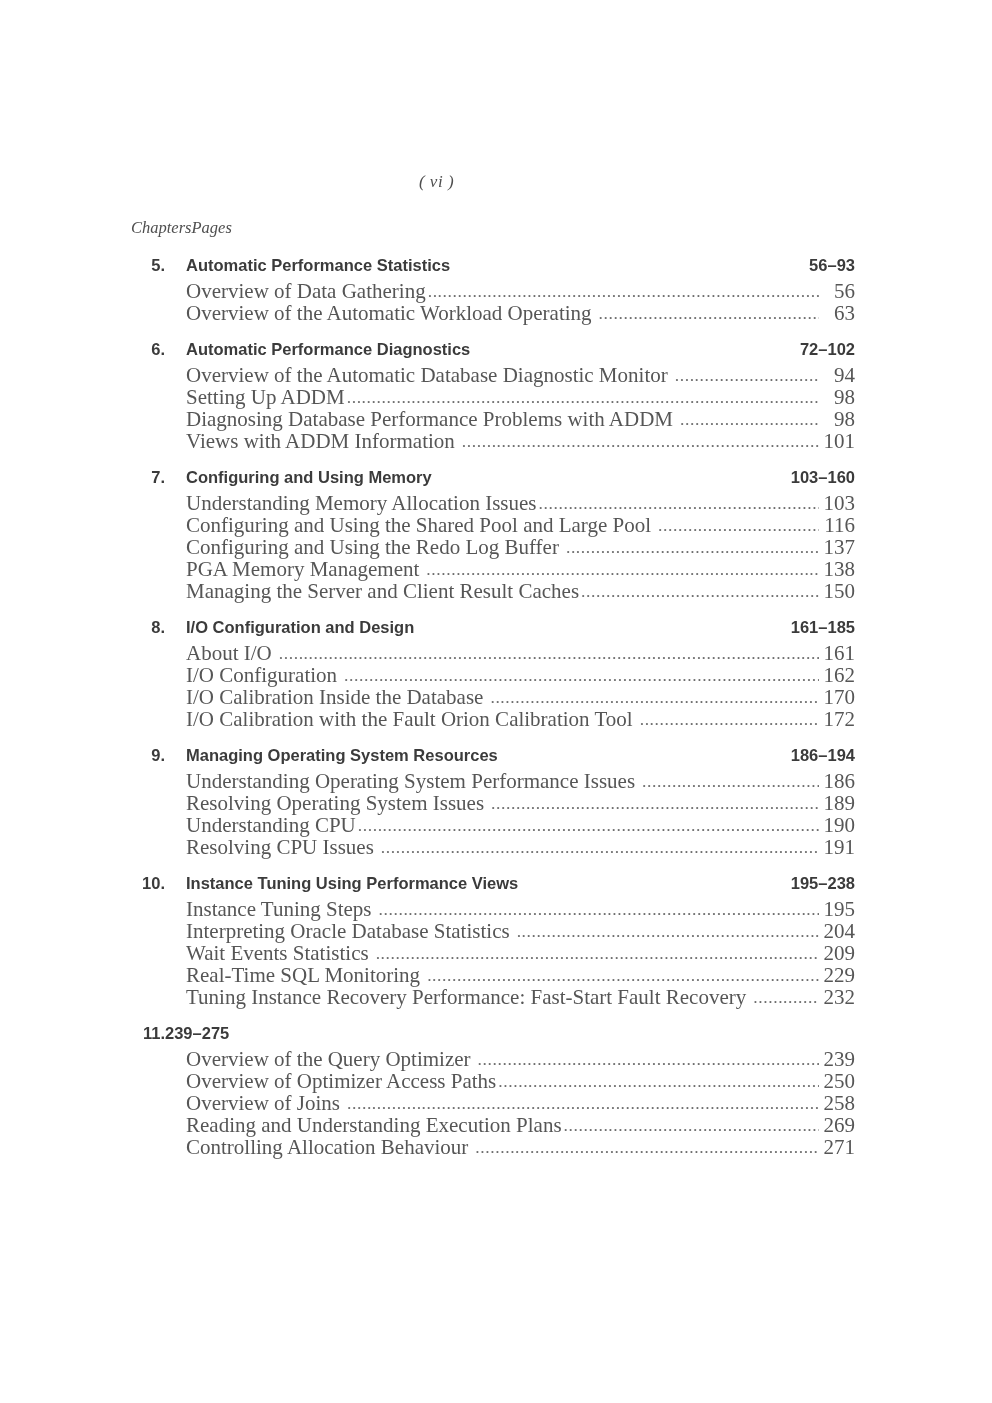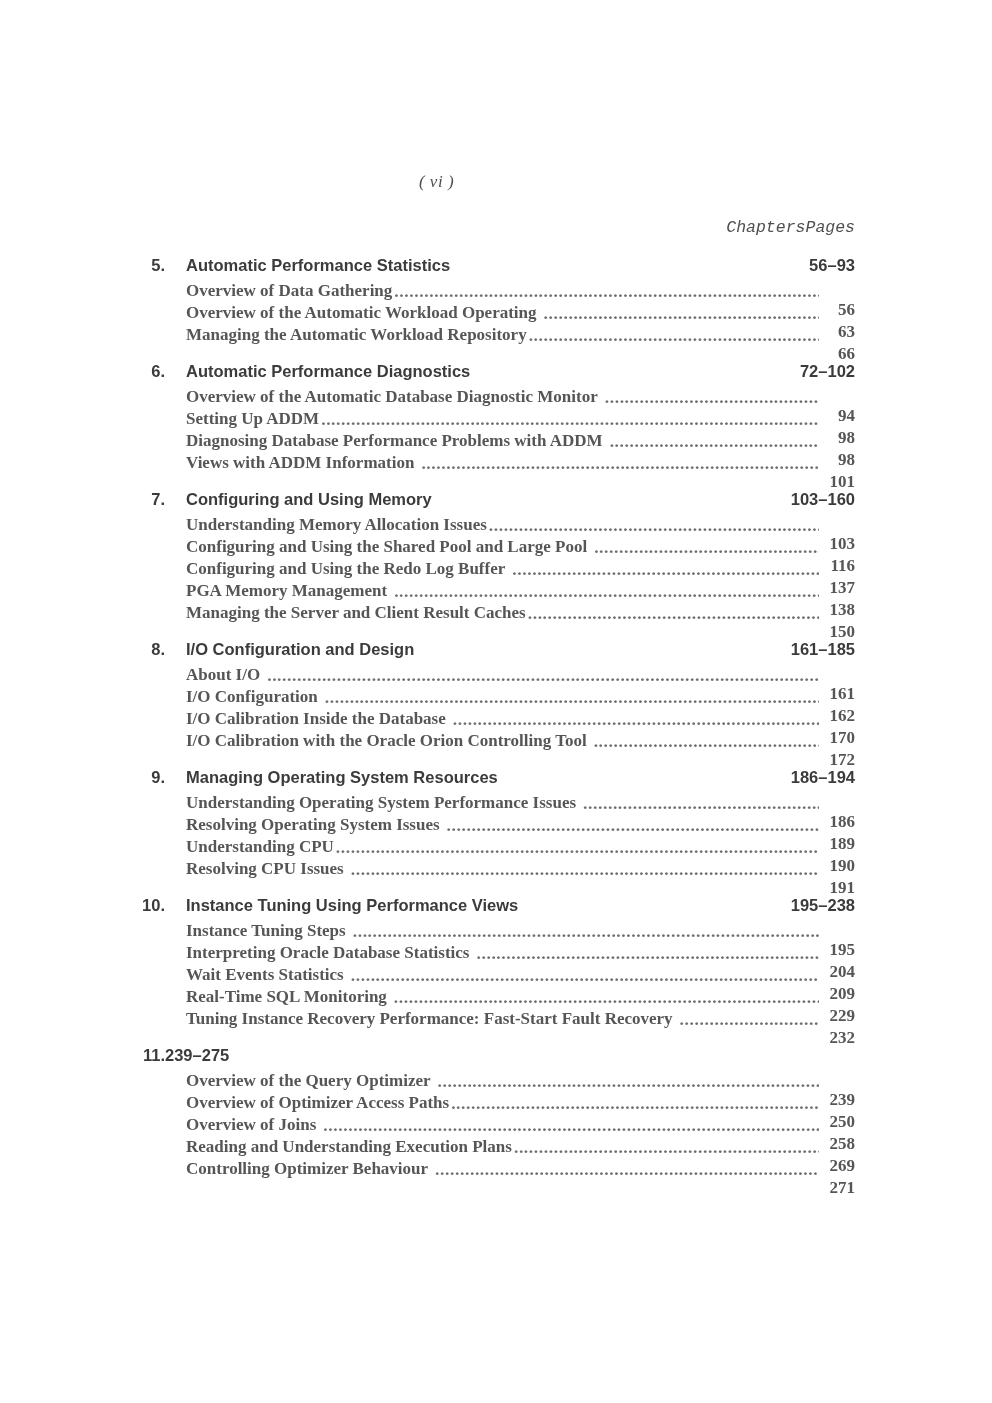--- a/index.html
+++ b/index.html
@@ -38,22 +38,22 @@
     letter-spacing: 0.5px;
   }
 
   
   .col-head {
     position: absolute;
     top: 218px;
     left: 131px;
     width: 724px;
     display: flex;
-    justify-content: flex-end;
-    font-family: Liberation Mono, monospace;
+    justify-content: flex-start;
+    font-family: Liberation Serif, serif;
     font-style: italic;
     font-size: 16.5px;
     color: #4f4f4f;
   }
 
   
   .toc {
     position: absolute;
     top: 253px;
     left: 131px;
@@ -93,28 +93,27 @@
     white-space: nowrap;
   }
 
   .entries {
     padding-left: 55px;
     padding-top: 2px;
   }
 
   .entry {
     display: flex;
-    align-items: center;
+    align-items: flex-end;
     font-family: "Liberation Serif", serif;
-    font-size: 17px;
+    font-size: 21px;
     color: #565656;
     height: 22px;
     line-height: 22px;
     white-space: nowrap;
-    font-weight: bold;
   }
   .entry-title {
     flex: 0 0 auto;
   }
   .leader {
     flex: 1 1 auto;
     overflow: hidden;
     height: 22px;
     position: relative;
     margin: 0 2px;
@@ -166,25 +165,20 @@
           <div class="entry">
             <span class="entry-title">Overview of Data Gathering</span>
             <span class="leader"></span>
             <span class="entry-page">56</span>
           </div>
           <div class="entry gap">
             <span class="entry-title">Overview of the Automatic Workload Operating</span>
             <span class="leader"></span>
             <span class="entry-page">63</span>
           </div>
-          <div class="entry">
-            <span class="entry-title">Managing the Automatic Workload Repository</span>
-            <span class="leader"></span>
-            <span class="entry-page">66</span>
-          </div>
         </div>
       </div>
       <div class="chapter">
         <div class="chap-head">
           <span class="chap-num">6.</span>
           <span class="chap-title">Automatic Performance Diagnostics</span>
           <span class="chap-range">72–102</span>
         </div>
         <div class="entries">
           <div class="entry gap">
@@ -259,21 +253,21 @@
             <span class="entry-title">I/O Configuration</span>
             <span class="leader"></span>
             <span class="entry-page">162</span>
           </div>
           <div class="entry gap">
             <span class="entry-title">I/O Calibration Inside the Database</span>
             <span class="leader"></span>
             <span class="entry-page">170</span>
           </div>
           <div class="entry gap">
-            <span class="entry-title">I/O Calibration with the Oracle Orion Controlling Tool</span>
+            <span class="entry-title">I/O Calibration with the Fault Orion Calibration Tool</span>
             <span class="leader"></span>
             <span class="entry-page">172</span>
           </div>
         </div>
       </div>
       <div class="chapter">
         <div class="chap-head">
           <span class="chap-num">9.</span>
           <span class="chap-title">Managing Operating System Resources</span>
           <span class="chap-range">186–194</span>
@@ -355,21 +349,21 @@
             <span class="entry-title">Overview of Joins</span>
             <span class="leader"></span>
             <span class="entry-page">258</span>
           </div>
           <div class="entry">
             <span class="entry-title">Reading and Understanding Execution Plans</span>
             <span class="leader"></span>
             <span class="entry-page">269</span>
           </div>
           <div class="entry gap">
-            <span class="entry-title">Controlling Optimizer Behaviour</span>
+            <span class="entry-title">Controlling Allocation Behaviour</span>
             <span class="leader"></span>
             <span class="entry-page">271</span>
           </div>
         </div>
       </div>
     </div>
 
 </div>
 
 </body></html>

